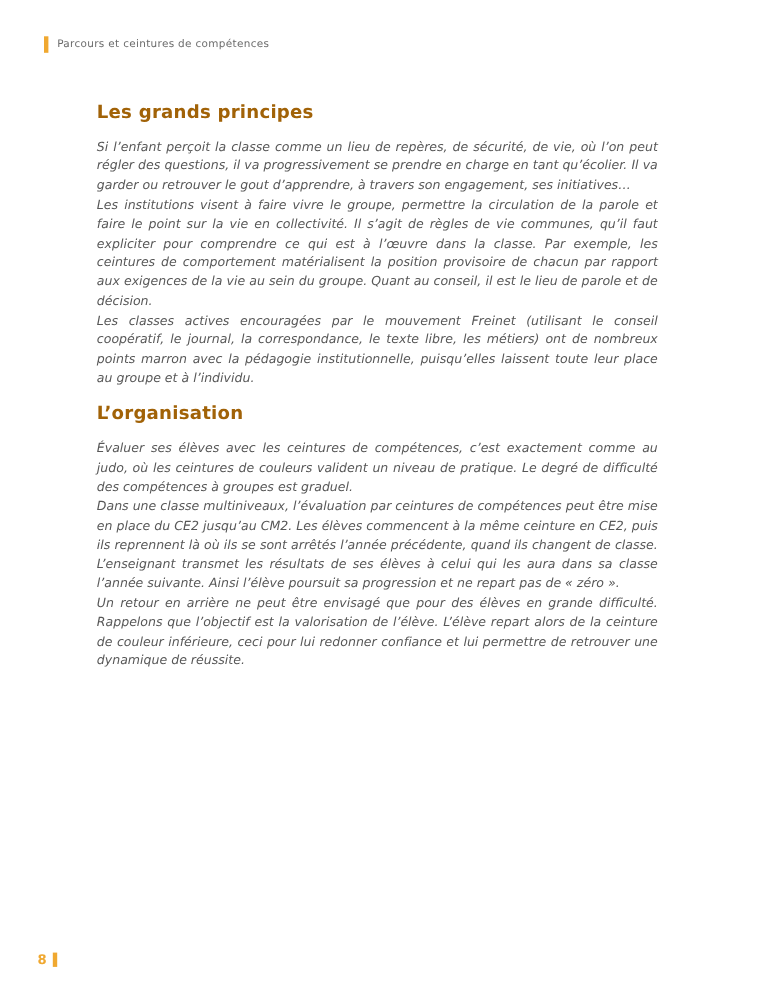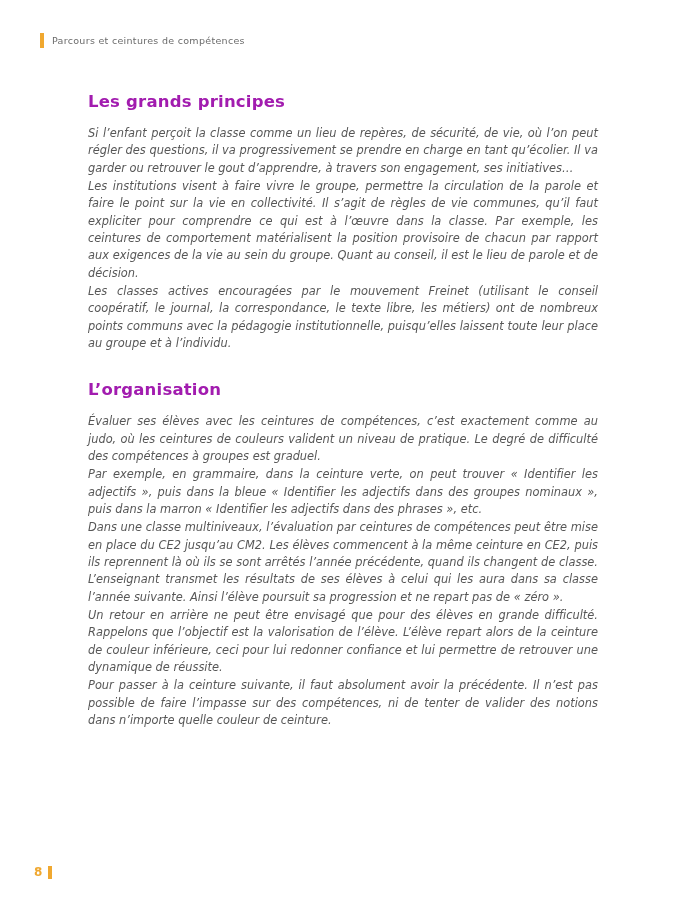--- a/index.html
+++ b/index.html
@@ -48,28 +48,28 @@
   
   .content {
     position: absolute;
     top: 92px;
     left: 88px;
     width: 510px;
   }
 
   h2.section-title {
     font-size: 16.5px;
-    color: #a21caf;
+    color: #a16207;
     font-weight: bold;
     margin: 0 0 14px 0;
     letter-spacing: 0.2px;
     font-family: "DejaVu Sans", sans-serif;
   }
   h2.section-title.second {
-    margin-top: 28px;
+    margin-top: 14px;
   }
 
   p.para {
     margin: 0 0 0 0;
     font-size: 11.4px;
     line-height: 1.52;
     text-align: justify;
     color: #575757;
     letter-spacing: 0.01px;
     font-family: "DejaVu Sans", sans-serif;
@@ -113,30 +113,28 @@
     <span class="header-bar"></span>
     <span class="header-text">Parcours et ceintures de compétences</span>
   </div>
 
   <div class="content">
 
     <div class="block">
       <h2 class="section-title">Les grands principes</h2>
       <p class="para">Si l’enfant perçoit la classe comme un lieu de repères, de sécurité, de vie, où l’on peut régler des questions, il va progressivement se prendre en charge en tant qu’écolier. Il va garder ou retrouver le gout d’apprendre, à travers son engagement, ses initiatives…</p>
       <p class="para">Les institutions visent à faire vivre le groupe, permettre la circulation de la parole et faire le point sur la vie en collectivité. Il s’agit de règles de vie communes, qu’il faut expliciter pour comprendre ce qui est à l’œuvre dans la classe. Par exemple, les ceintures de comportement matérialisent la position provisoire de chacun par rapport aux exigences de la vie au sein du groupe. Quant au conseil, il est le lieu de parole et de décision.</p>
-      <p class="para">Les classes actives encouragées par le mouvement Freinet (utilisant le conseil coopératif, le journal, la correspondance, le texte libre, les métiers) ont de nombreux points communs avec la pédagogie institutionnelle, puisqu’elles laissent toute leur place au groupe et à l’individu.</p>
+      <p class="para">Les classes actives encouragées par le mouvement Freinet (utilisant le conseil coopératif, le journal, la correspondance, le texte libre, les métiers) ont de nombreux points marron avec la pédagogie institutionnelle, puisqu’elles laissent toute leur place au groupe et à l’individu.</p>
     </div>
 
     <div class="block">
       <h2 class="section-title second">L’organisation</h2>
       <p class="para">Évaluer ses élèves avec les ceintures de compétences, c’est exactement comme au judo, où les ceintures de couleurs valident un niveau de pratique. Le degré de difficulté des compétences à groupes est graduel.</p>
-      <p class="para">Par exemple, en grammaire, dans la ceinture verte, on peut trouver « Identifier les adjectifs », puis dans la bleue « Identifier les adjectifs dans des groupes nominaux », puis dans la marron « Identifier les adjectifs dans des phrases », etc.</p>
       <p class="para">Dans une classe multiniveaux, l’évaluation par ceintures de compétences peut être mise en place du CE2 jusqu’au CM2. Les élèves commencent à la même ceinture en CE2, puis ils reprennent là où ils se sont arrêtés l’année précédente, quand ils changent de classe. L’enseignant transmet les résultats de ses élèves à celui qui les aura dans sa classe l’année suivante. Ainsi l’élève poursuit sa progression et ne repart pas de « zéro ».</p>
       <p class="para">Un retour en arrière ne peut être envisagé que pour des élèves en grande difficulté. Rappelons que l’objectif est la valorisation de l’élève. L’élève repart alors de la ceinture de couleur inférieure, ceci pour lui redonner confiance et lui permettre de retrouver une dynamique de réussite.</p>
-      <p class="para">Pour passer à la ceinture suivante, il faut absolument avoir la précédente. Il n’est pas possible de faire l’impasse sur des compétences, ni de tenter de valider des notions dans n’importe quelle couleur de ceinture.</p>
     </div>
 
   </div>
 
   <div class="folio">
     <span class="folio-number">8</span>
     <span class="folio-bar"></span>
   </div>
 
 </div>

